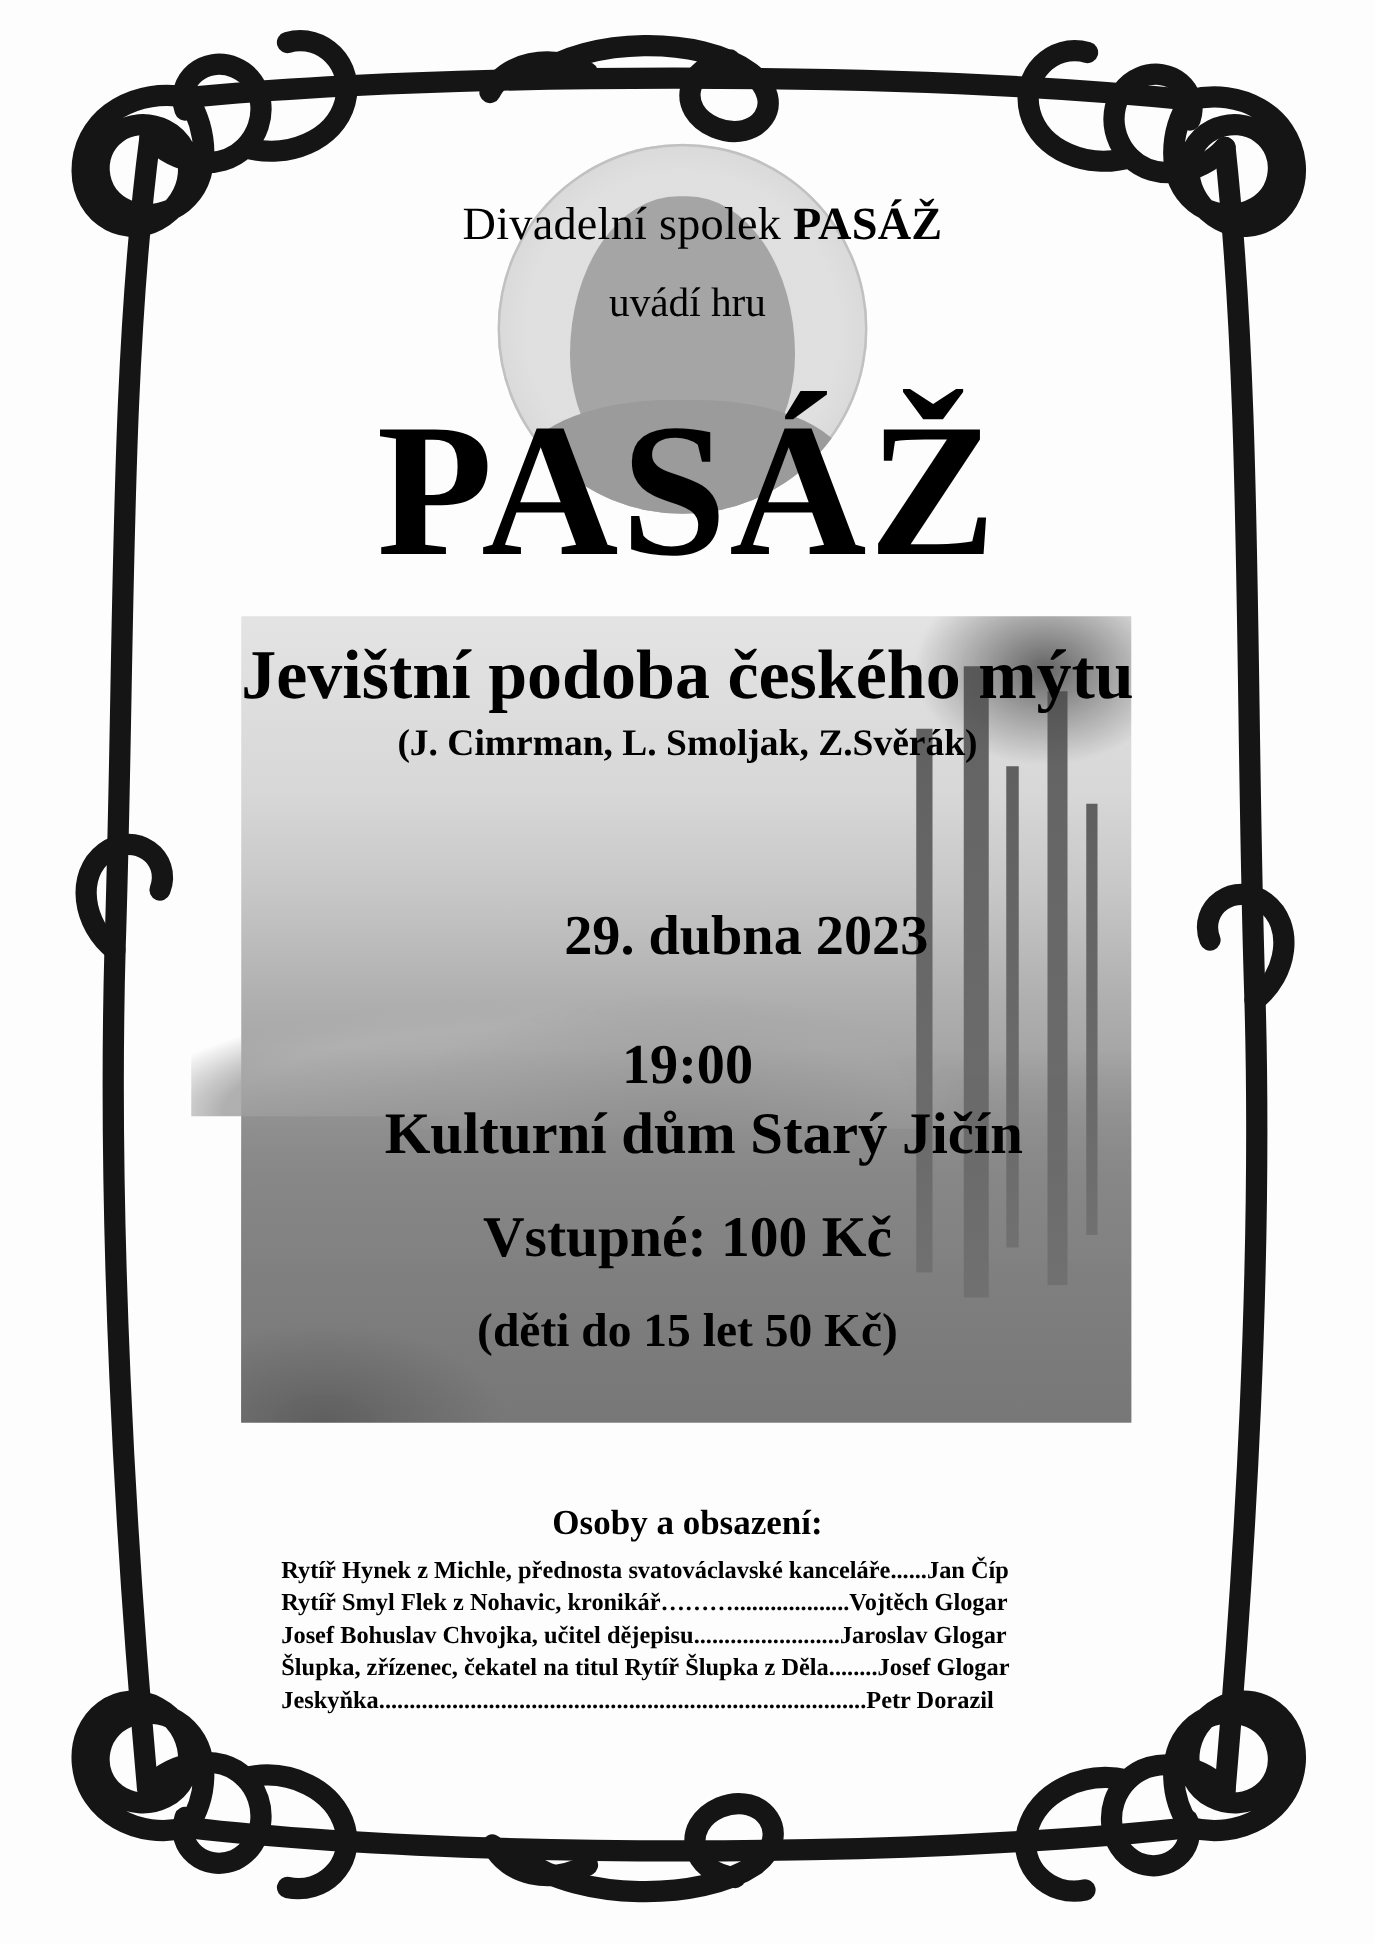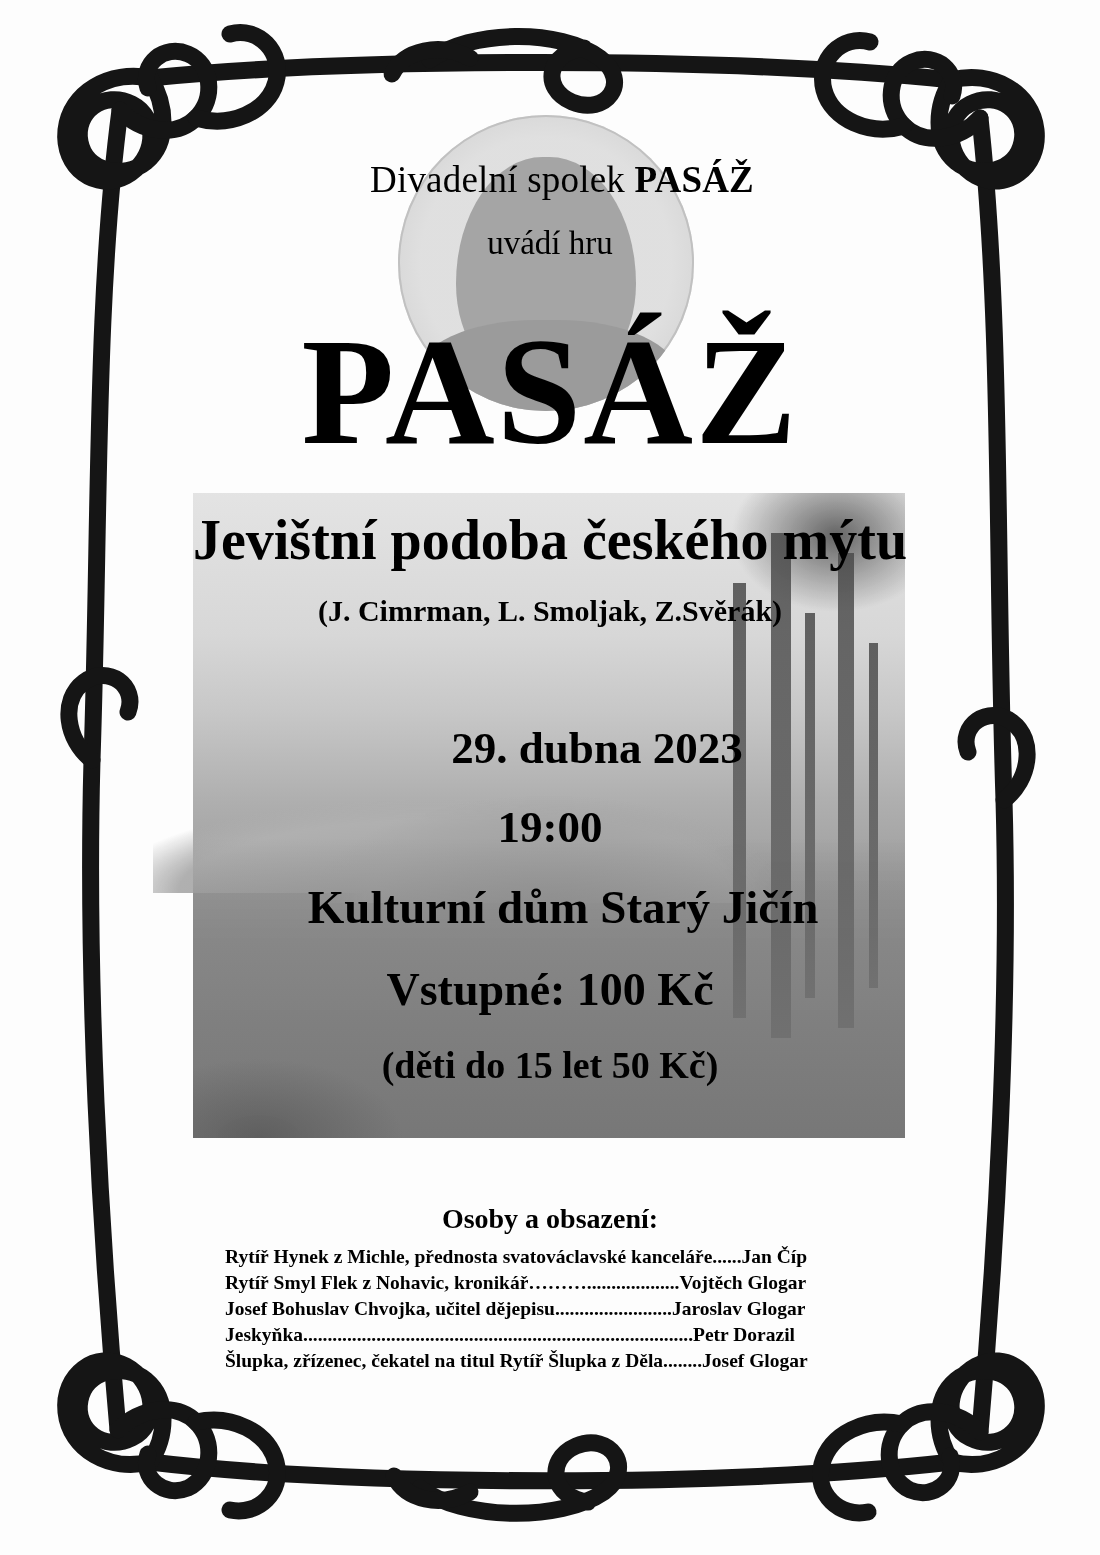--- a/index.html
+++ b/index.html
@@ -168,33 +168,32 @@
     width: 100%;
     font-size: 56px;
     font-weight: bold;
   }
   .authors {
     position: absolute;
     top: 578px;
     width: 100%;
     font-size: 30px;
     font-weight: bold;
-    margin-top: 16px;
   }
   .date {
     position: absolute;
     top: 722px;
     width: 100%;
     font-size: 45px;
     font-weight: bold;
     margin-left: 47px;
   }
   .time {
     position: absolute;
-    top: 801px;
+    top: 825px;
     width: 100%;
     font-size: 45px;
     font-weight: bold;
   }
   .venue {
     position: absolute;
     top: 880px;
     width: 100%;
     font-size: 47px;
     font-weight: bold;
@@ -314,17 +313,17 @@
     <div class="venue">Kulturní dům Starý Jičín</div>
     <div class="price">Vstupné: 100 Kč</div>
     <div class="price-note">(děti do 15 let 50 Kč)</div>
   </div>
 
   <div class="cast">
     <div class="cast-heading">Osoby a obsazení:</div>
     <div class="cast-row">Rytíř Hynek z Michle, přednosta svatováclavské kanceláře......Jan Číp</div>
     <div class="cast-row">Rytíř Smyl Flek z Nohavic, kronikář………...................Vojtěch Glogar</div>
     <div class="cast-row">Josef Bohuslav Chvojka, učitel dějepisu........................Jaroslav Glogar</div>
+    <div class="cast-row">Šlupka, zřízenec, čekatel na titul Rytíř Šlupka z Děla........Josef Glogar</div>
     <div class="cast-row">Jeskyňka................................................................................Petr Dorazil</div>
-    <div class="cast-row">Šlupka, zřízenec, čekatel na titul Rytíř Šlupka z Děla........Josef Glogar</div>
   </div>
 
 </div>
 
 </body></html>

